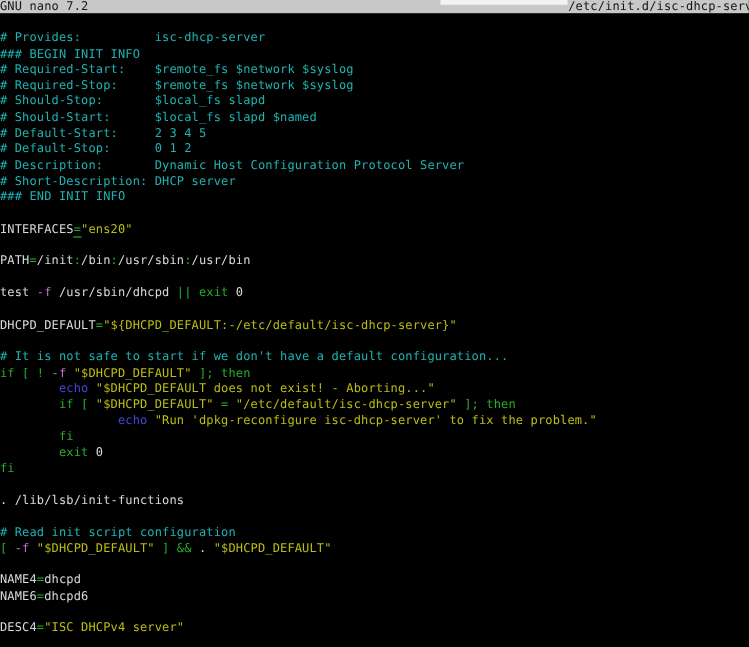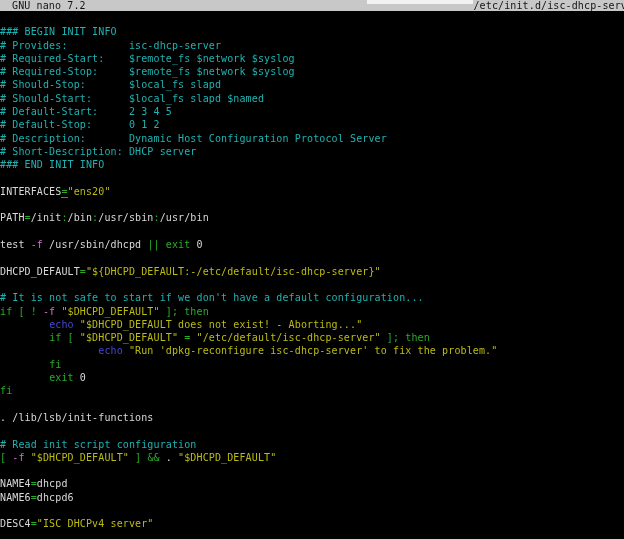--- a/index.html
+++ b/index.html
@@ -8,21 +8,21 @@
     width:624px;height:539px;
     overflow:hidden;
     font-family:"DejaVu Sans Mono","Liberation Mono",monospace;
   }
   .titlebar{
     position:absolute;top:0;left:0;width:624px;height:11px;
     background:var(--header-bg,#c8c8c8);
     color:#141414;
     font-size:10px;line-height:11px;
     display:flex;justify-content:space-between;
-    box-sizing:border-box;padding-left:12px;
+    box-sizing:border-box;
     white-space:nowrap;overflow:hidden;
     letter-spacing:0.12px;
   }
   .titlebar .file{margin-right:-3px;}
   .artifact{
     position:absolute;left:367px;top:0;width:106px;height:4px;
     background:#f2f2f2;
   }
   .editor{
     position:absolute;top:12px;left:0;width:624px;bottom:0;
@@ -51,22 +51,22 @@
 
 <div class="titlebar">
   <span>GNU nano 7.2</span>
   <span class="file">/etc/init.d/isc-dhcp-serv</span>
 </div>
 
 <div class="artifact"></div>
 
 <div class="editor">
     <div class="line"> </div>
+    <div class="line"><span class="seg-c"># Provides:          isc-dhcp-server</span></div>
     <div class="line"><span class="seg-c">### BEGIN INIT INFO</span></div>
-    <div class="line"><span class="seg-c"># Provides:          isc-dhcp-server</span></div>
     <div class="line"><span class="seg-c"># Required-Start:    $remote_fs $network $syslog</span></div>
     <div class="line"><span class="seg-c"># Required-Stop:     $remote_fs $network $syslog</span></div>
     <div class="line"><span class="seg-c"># Should-Stop:       $local_fs slapd</span></div>
     <div class="line"><span class="seg-c"># Should-Start:      $local_fs slapd $named</span></div>
     <div class="line"><span class="seg-c"># Default-Start:     2 3 4 5</span></div>
     <div class="line"><span class="seg-c"># Default-Stop:      0 1 2</span></div>
     <div class="line"><span class="seg-c"># Description:       Dynamic Host Configuration Protocol Server</span></div>
     <div class="line"><span class="seg-c"># Short-Description: DHCP server</span></div>
     <div class="line"><span class="seg-c">### END INIT INFO</span></div>
     <div class="line"> </div>

